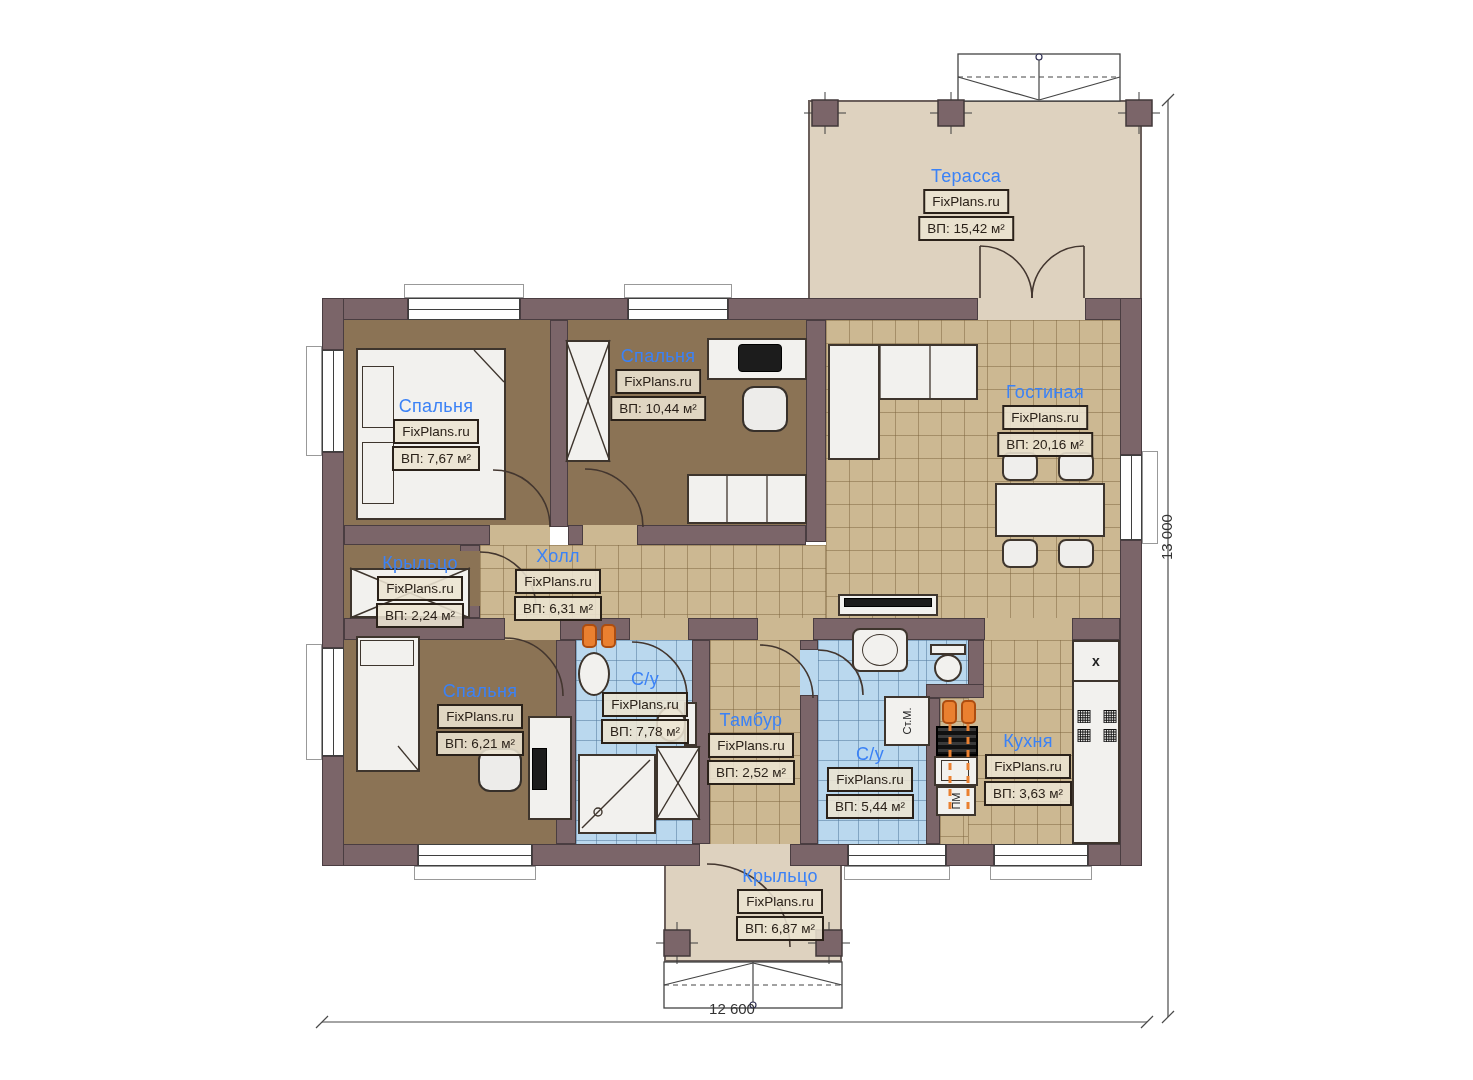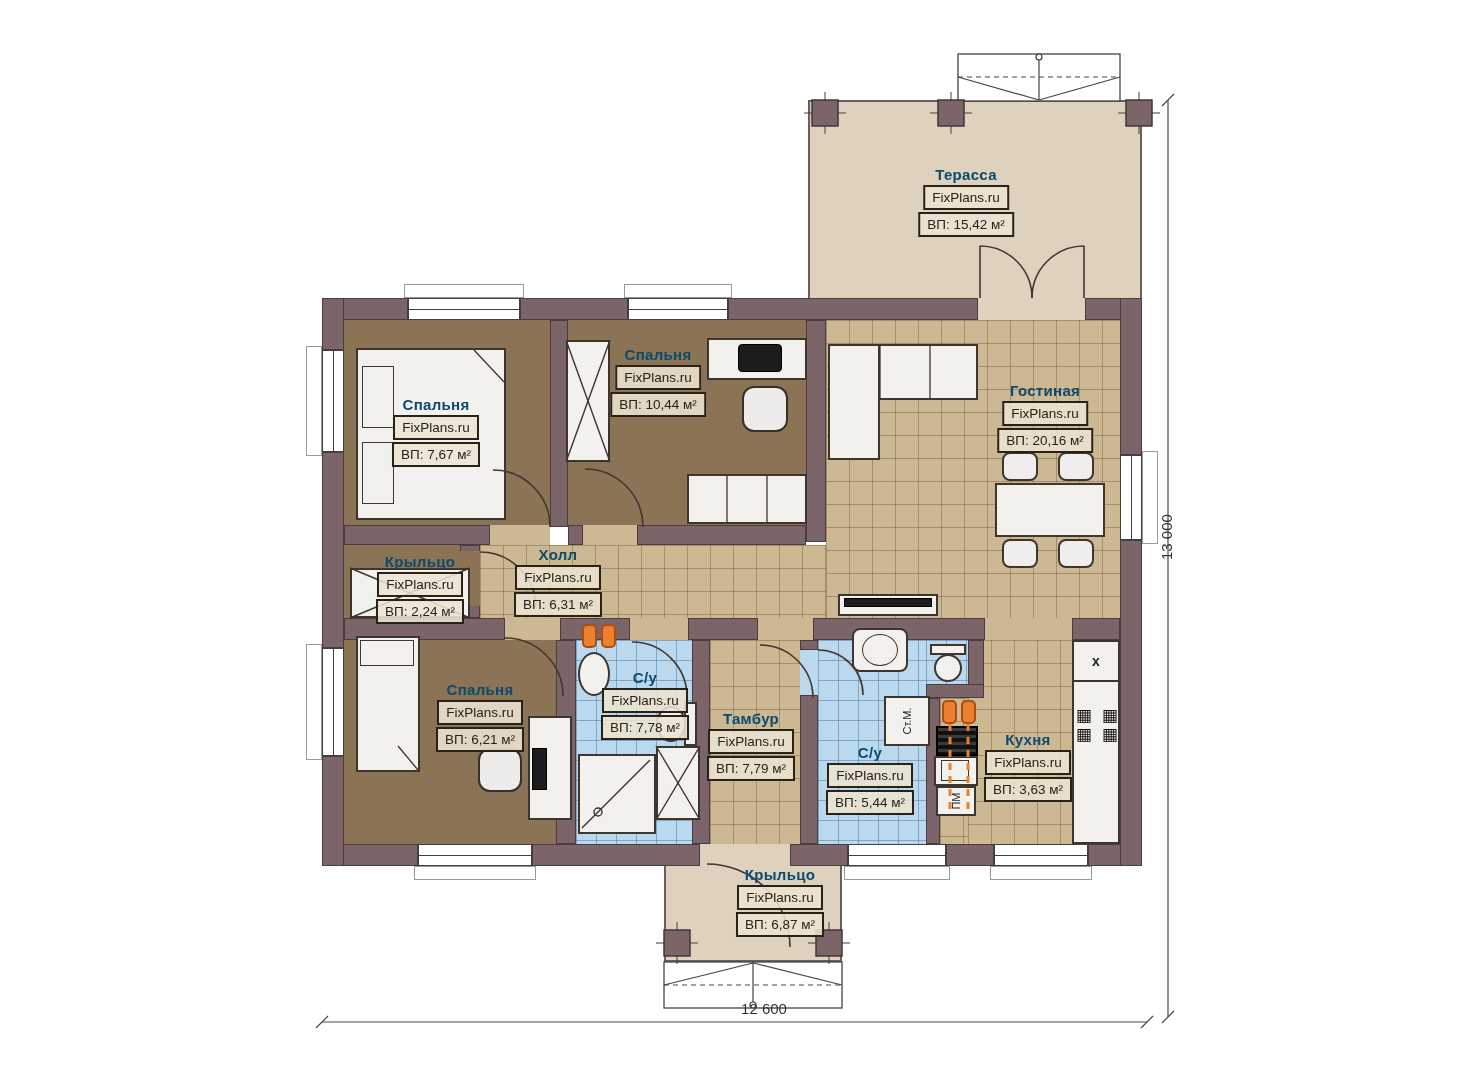--- a/index.html
+++ b/index.html
@@ -27,21 +27,21 @@
   .win-h{background-image:linear-gradient(#3f3f3f,#3f3f3f);background-size:100% 1px;background-position:0 center;}
   .win-v{background-image:linear-gradient(#3f3f3f,#3f3f3f);background-size:1px 100%;background-position:center 0;}
   .sill{background:#fff;border:1px solid #999;z-index:12;}
   .rad{background:#ea8030;border:2px solid #ad4d10;border-radius:5px;z-index:17;}
   .ochair{background:#edecea;border:2px solid #37302a;border-radius:12px;z-index:15;}
   .dchair{background:#efeeec;border:2px solid #3e352d;border-radius:8px;z-index:15;}
   .oval{border-radius:50%;}
   .round8{border-radius:8px;}
   .room-label{position:absolute;display:flex;flex-direction:column;align-items:center;gap:2px;
               z-index:30;transform:translateX(-50%);}
-  .rname{font-weight:bold;font-size:15px;color:#0c4a6e;white-space:nowrap;letter-spacing:.3px;}
+  .rname{font-weight:normal;font-size:18px;color:#3b82f6;white-space:nowrap;letter-spacing:.3px;}
   .lbox{border:2px solid #2a2119;background:rgba(236,228,210,.88);padding:0 7px;
         font-size:13.5px;color:#2a2119;line-height:21px;white-space:nowrap;}
   .vtext{display:flex;align-items:center;justify-content:center;font-size:11px;color:#222;}
   .vtext span{transform:rotate(-90deg);white-space:nowrap;display:block;}
   .dim{position:absolute;font-size:15px;color:#333;z-index:30;white-space:nowrap;}
   .burners{display:flex;flex-wrap:wrap;width:42px;justify-content:space-between;z-index:17;
            font-size:17px;line-height:19px;color:#111;}
   .xmark{display:flex;align-items:center;justify-content:center;font-size:14px;color:#222;font-weight:bold;}
   svg.overlay{position:absolute;left:0;top:0;z-index:25;pointer-events:none;}
 </style>
@@ -315,34 +315,34 @@
     <div class="lbox">ВП: 6,21 м²</div>
   </div>
   <div class="room-label" style="left:645px;top:669px;">
     <div class="rname">С/у</div>
     <div class="lbox">FixPlans.ru</div>
     <div class="lbox">ВП: 7,78 м²</div>
   </div>
   <div class="room-label" style="left:751px;top:710px;">
     <div class="rname">Тамбур</div>
     <div class="lbox">FixPlans.ru</div>
-    <div class="lbox">ВП: 7,79 м²</div>
+    <div class="lbox">ВП: 2,52 м²</div>
   </div>
   <div class="room-label" style="left:870px;top:744px;">
     <div class="rname">С/у</div>
     <div class="lbox">FixPlans.ru</div>
     <div class="lbox">ВП: 5,44 м²</div>
   </div>
   <div class="room-label" style="left:1028px;top:731px;">
     <div class="rname">Кухня</div>
     <div class="lbox">FixPlans.ru</div>
     <div class="lbox">ВП: 3,63 м²</div>
   </div>
   <div class="room-label" style="left:780px;top:866px;">
     <div class="rname">Крыльцо</div>
     <div class="lbox">FixPlans.ru</div>
     <div class="lbox">ВП: 6,87 м²</div>
   </div>
 
-  <div class="dim" style="left:764px;top:1000px;transform:translateX(-50%);">12 600</div>
+  <div class="dim" style="left:732px;top:1000px;transform:translateX(-50%);">12 600</div>
   <div class="dim" style="left:1158px;top:560px;transform:rotate(-90deg);transform-origin:left top;">13 000</div>
 
 </div>
 
 </body></html>

